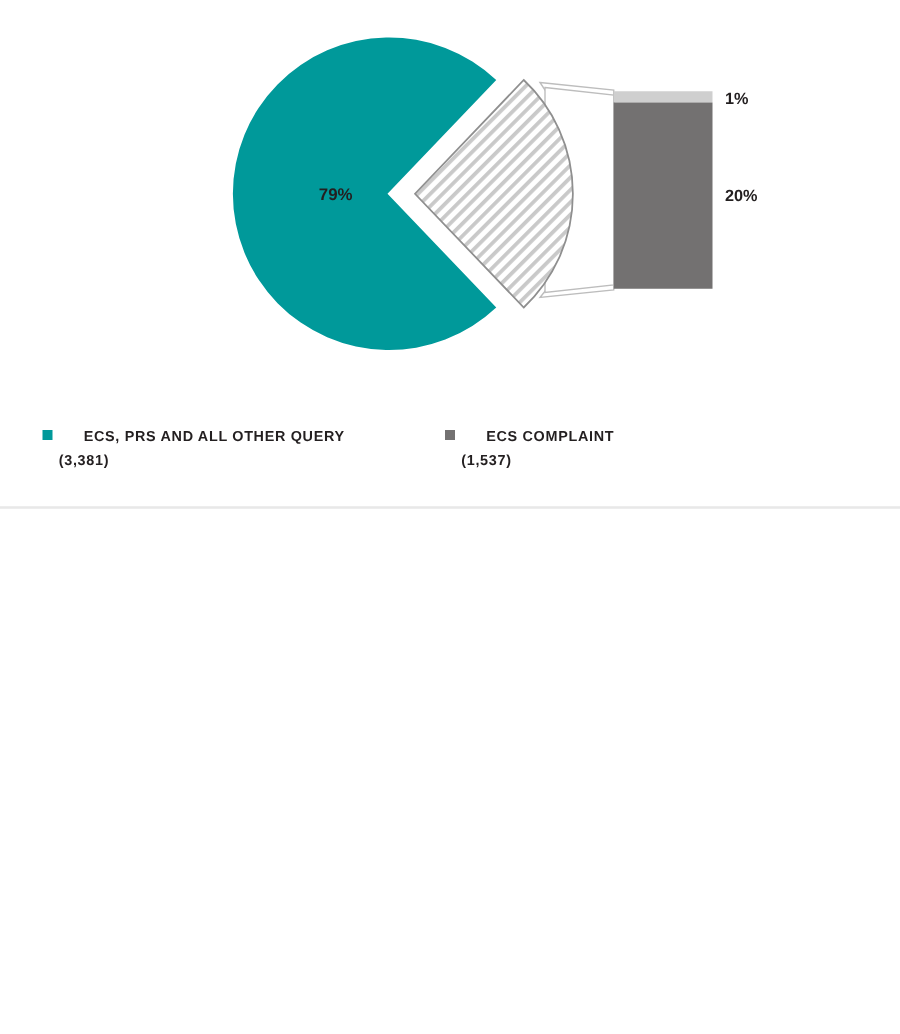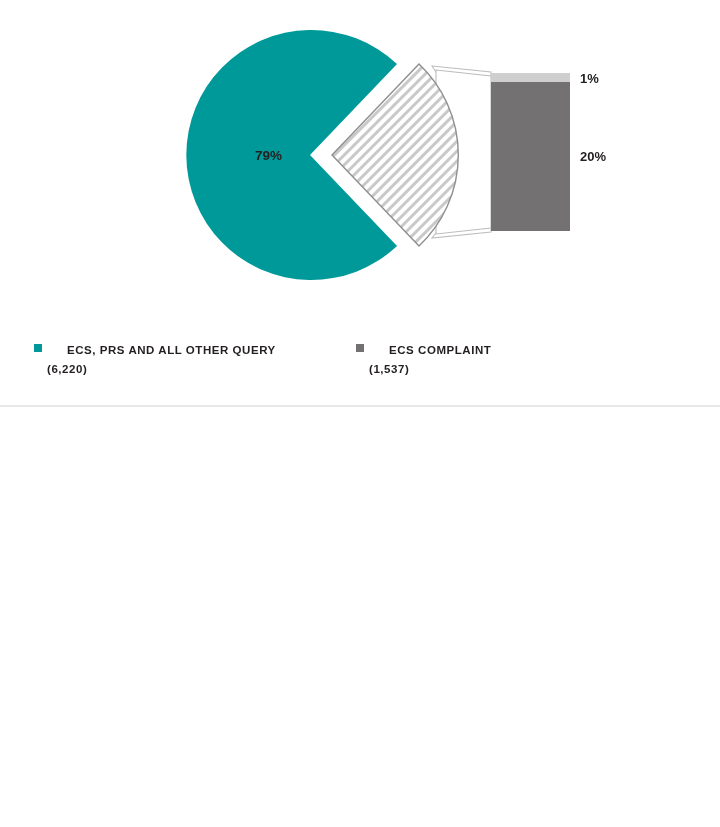--- a/index.html
+++ b/index.html
@@ -140,21 +140,21 @@
       <text class="pct-label" x="580" y="83">1%</text>
       <text class="pct-label" x="580" y="161">20%</text>
     </svg>
   </div>
 
   <div class="legend" id="legend-top">
     <div class="legend-item">
       <span class="legend-swatch" style="background:#00999a"></span>
       <span>
         <span class="legend-text">ECS, PRS AND ALL OTHER QUERY</span><br>
-        <span class="legend-count">(6,220)</span>
+        <span class="legend-count">(3,381)</span>
       </span>
     </div>
     <div class="legend-item">
       <span class="legend-swatch" style="background:#737171"></span>
       <span>
         <span class="legend-text">ECS COMPLAINT</span><br>
         <span class="legend-count">(1,537)</span>
       </span>
     </div>
   </div>

